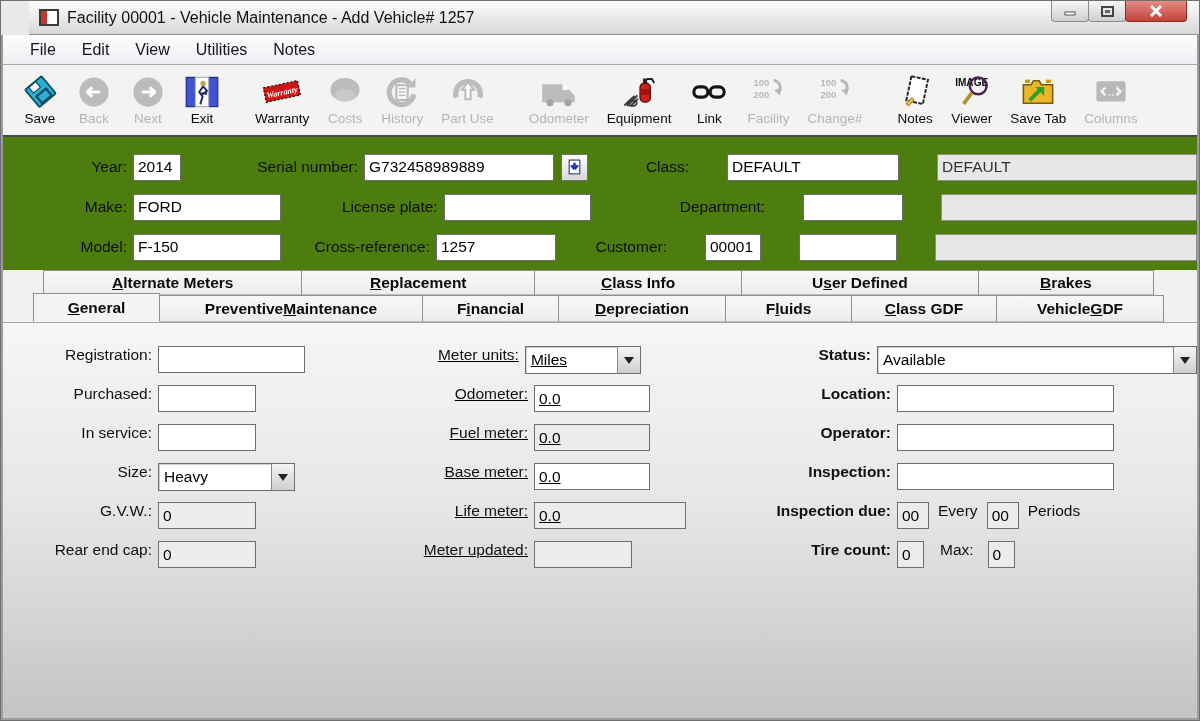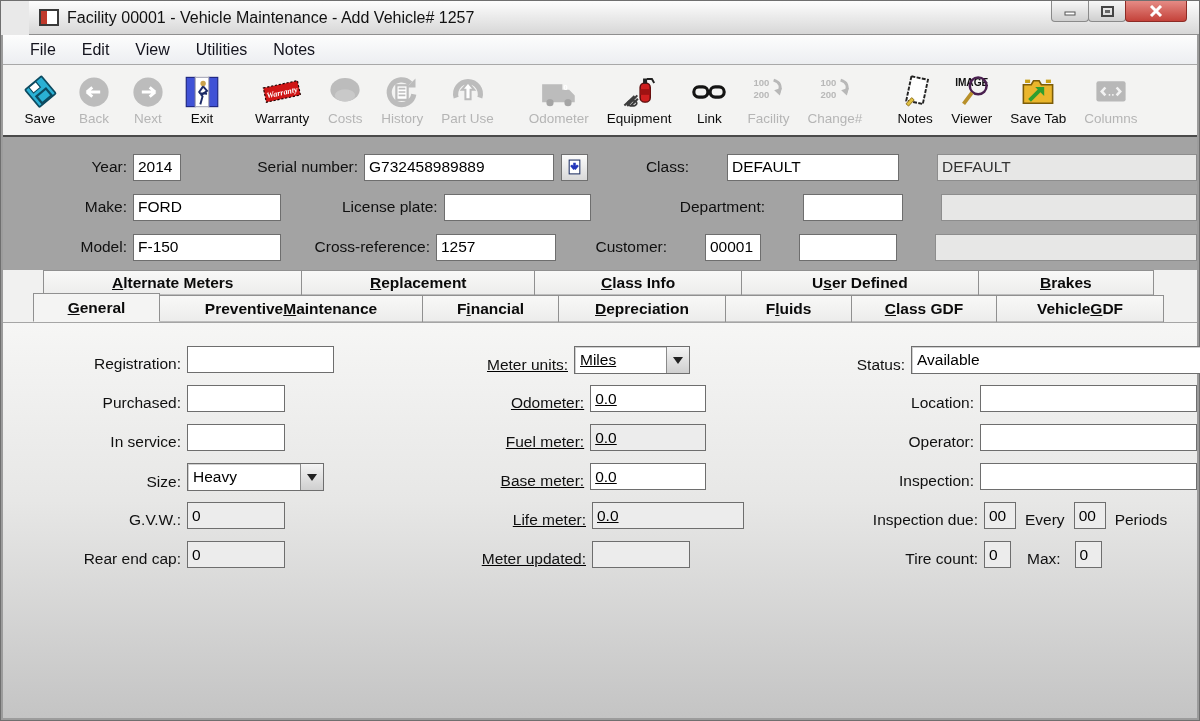--- a/index.html
+++ b/index.html
@@ -27,21 +27,21 @@
   
   .toolbar { height:72px; background:#f3f3f2; border-bottom:2px solid #4a4a4a; display:flex; align-items:center; padding:2px 6px 4px 10px; flex:0 0 auto; }
   .tgroup { display:flex; align-items:stretch; }
   .tsep { width:1px; background:#9a9a9a; margin:4px 8px; }
   .tbtn { display:flex; flex-direction:column; align-items:center; justify-content:flex-end; padding:2px 9px; min-width:50px; }
   .tbtn .ticon { height:38px; display:flex; align-items:center; justify-content:center; }
   .tbtn .tlabel { font-size:13.5px; color:#0a0a0a; white-space:nowrap; line-height:15px; }
   .tbtn.disabled .tlabel { color:#b5b5b5; }
 
   
-  .form-header { height:133px; background:#a3a3a3; padding-top:10px; flex:0 0 auto;padding-left:40px; }
+  .form-header { height:133px; background:#4d7c0f; padding-top:10px; flex:0 0 auto;padding-left:40px; }
   .hrow { display:flex; align-items:center; height:40px; }
   .hc { display:flex; align-items:center; }
   .hc1 { width:250px; } .hc2 { width:382px; } .hc3 { flex:1;gap:32px; }
   .flabel { font-size:15.5px; color:#101010; text-align:right; padding-right:6px; white-space:nowrap; }
   .hc1 .flabel { width:90px; } .hc2 .flabel { width:155px; } .hc3 .flabel { width:107px; }
   input.fld { height:27px; border:1px solid #6e6e6e; background:#fff; font-family:"Liberation Sans",sans-serif; font-size:15.5px; padding:0 4px; color:#000; }
   input.fld.ro { background:#ececec; }
   .desc { height:27px; border:1px solid #8d8d8d; background:#e7e7e6; font-size:15.5px; color:#333; padding:1px 4px; display:flex; align-items:center; }
   .mini-btn { width:27px; height:27px; margin-left:7px; border:1px solid #707070; background:linear-gradient(#fbfbfb,#d9d9d9); display:flex; align-items:center; justify-content:center; }
 
@@ -50,23 +50,23 @@
   .tabrow { display:flex; }
   .tabrow1 { padding:0 10px; }
   .tab { border:1px solid #909090; border-bottom:none; background:linear-gradient(#f8f8f7,#ececeb); height:25px; display:flex; align-items:center; justify-content:center; font-size:15.5px; font-weight:bold; color:#0a0a0a; margin-right:-1px; position:relative; box-shadow:inset 0 -1px 0 #bdbdbd; }
   .tabrow2 .tab { height:27px; }
   .tab.active { background:#f4f4f3; box-shadow:none; height:29px; margin-top:-2px; z-index:3; border-bottom:1px solid #f4f4f3; }
   .tab u { text-decoration:underline; }
 
   
   .tab-content { flex:1 1 auto; border-top:1px solid #a5a5a5; background:linear-gradient(#f6f6f5 0%, #e7e7e6 45%, #c4c4c4 100%); padding-top:17px; position:relative; }
   .crow { display:flex; align-items:center; height:39px; }
-  .cc { display:flex; align-items:flex-end;margin-left:29px; }
+  .cc { display:flex; align-items:flex-start; }
   .cc1 { width:320px; } .cc2 { width:382px;text-decoration:underline; } .cc3 { flex:1; }
-  .cc1 .flabel { width:155px; } .cc2 .flabel { width:211px; } .cc3 .flabel { width:192px; }
+  .cc1 .flabel { width:155px; } .cc2 .flabel { width:211px; } .cc3 .flabel { width:192px;font-weight:bold; }
   .combo { height:28px; border:1px solid #6e6e6e; background:#fff; display:flex; align-items:center; box-shadow:inset 1px 1px 0 #cfcfcf; }
   .combo .cval { flex:1; font-size:15.5px; padding:0 5px; color:#000; }
   .combo .cbtn { width:23px; align-self:stretch; border-left:1px solid #8a8a8a; background:linear-gradient(#f4f4f4,#cfcfcf); display:flex; align-items:center; justify-content:center; }
   .combo .cbtn::after { content:""; border:5px solid transparent; border-top:7px solid #222; margin-top:6px; }
   .inline-lab { font-size:15.5px; color:#101010; padding:0 9px; white-space:nowrap; }
 </style>
 </head>
 <body>
 
 <div class="window">

